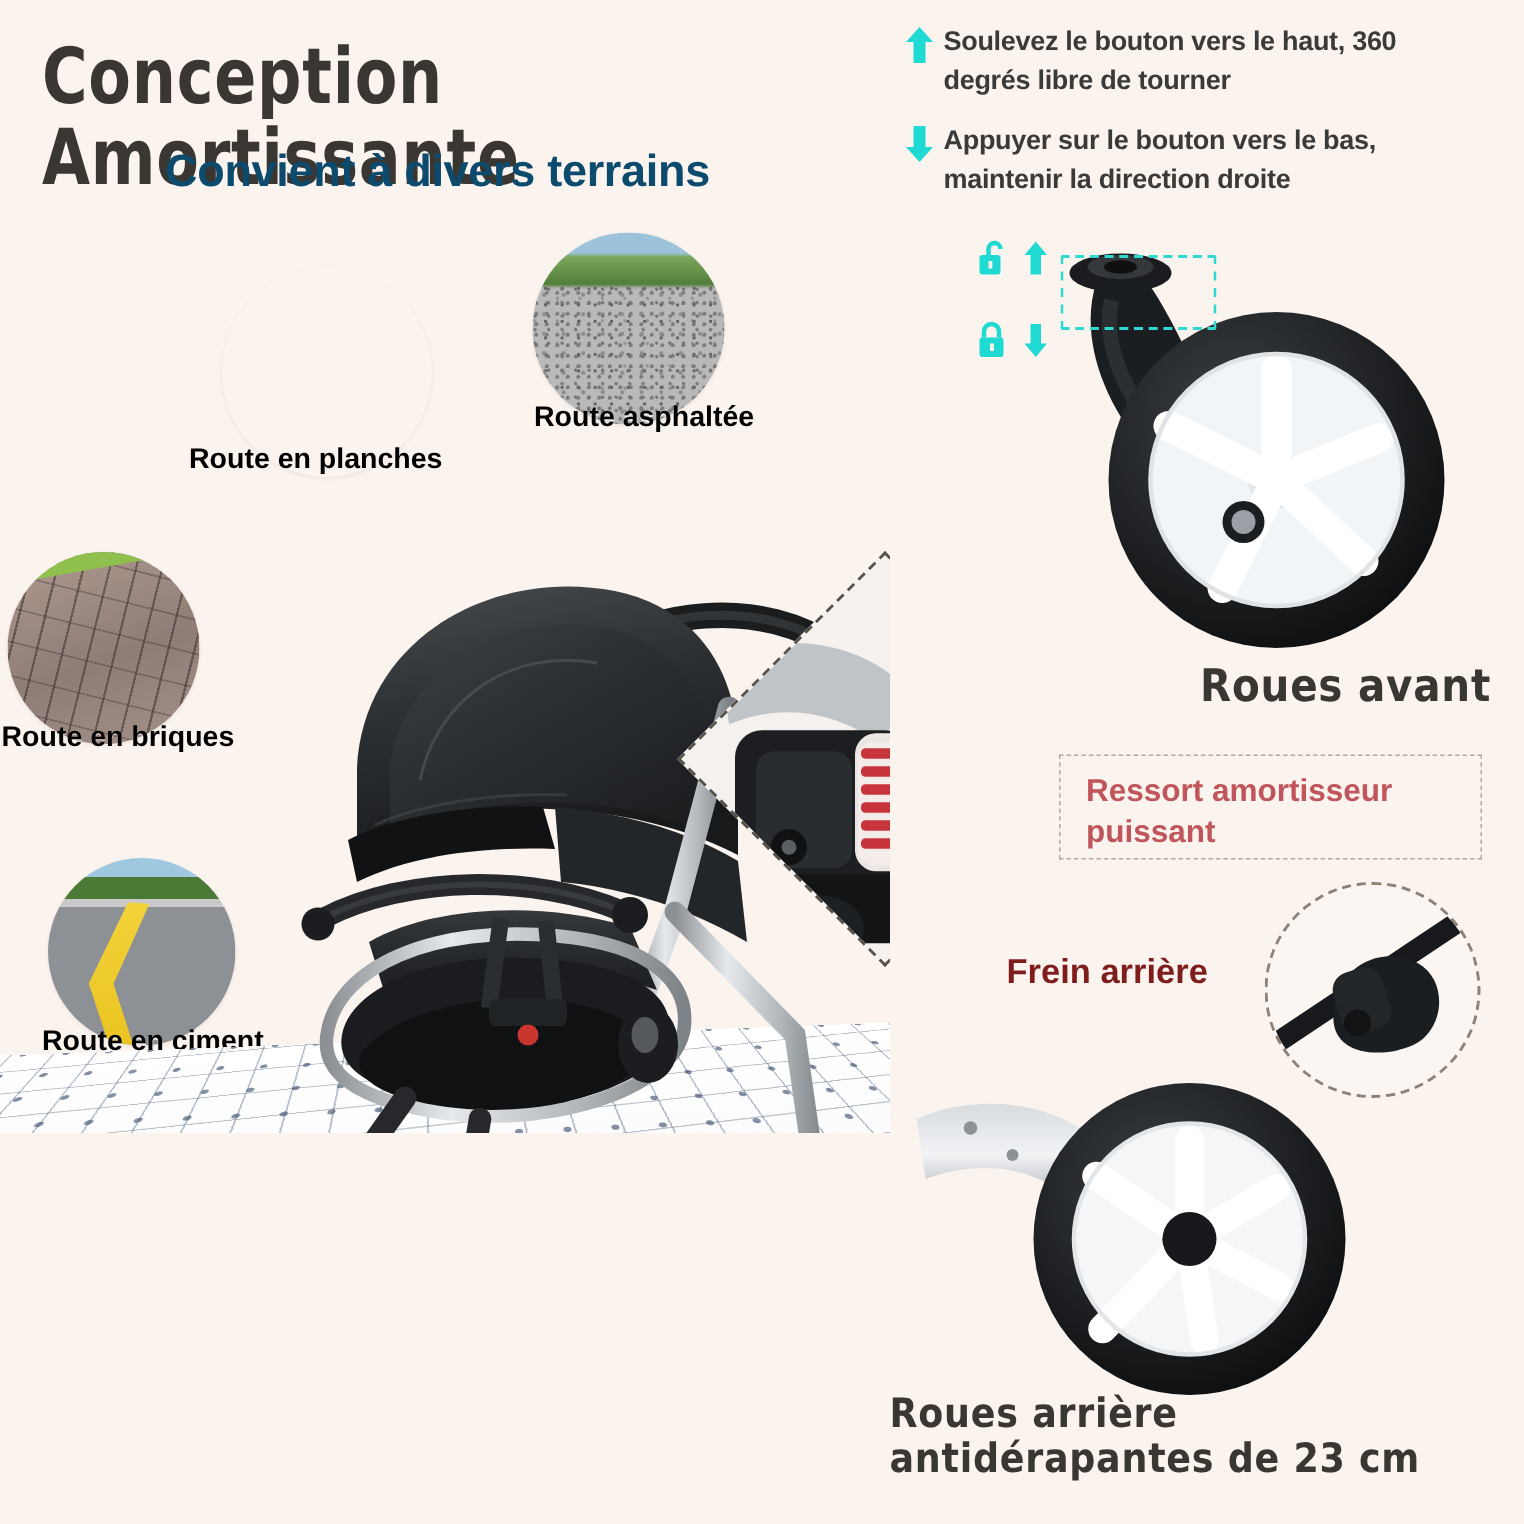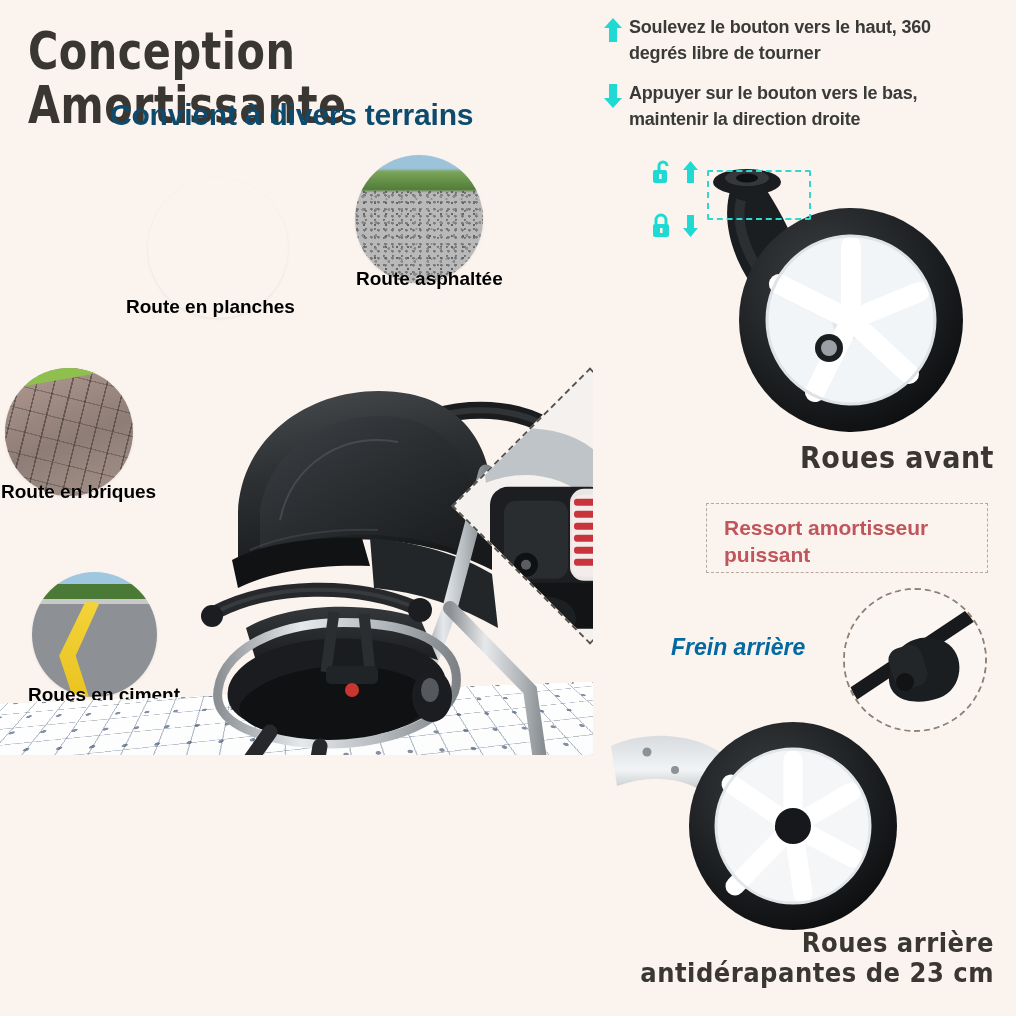--- a/index.html
+++ b/index.html
@@ -126,31 +126,31 @@
 
   .locks{position:absolute;left:58px;top:158px;width:70px;}
   .lock-row{display:flex;align-items:center;margin-bottom:22px;}
 
   .dash-rect-cyan{
     position:absolute;left:114px;top:170px;width:100px;height:46px;
     border:2px dashed #2fd9d2;border-radius:2px;
   }
 
   .cap-avant{position:absolute;left:0;top:440px;width:401px;text-align:right;font-size:30px;}
-  .cap-arriere{position:absolute;left:0;top:928px;width:401px;text-align:right;font-size:27px;line-height:1.1;}
+  .cap-arriere{position:absolute;left:0;top:928px;width:401px;text-align:left;font-size:27px;line-height:1.1;}
 
   .spring-box{
     position:absolute;left:113px;top:503px;width:280px;height:68px;
     border:1.6px dashed #b7a79e;
   }
   .spring-text{
     position:absolute;left:17px;top:11px;width:250px;
     color:#c0565c;font-size:21px;font-weight:bold;line-height:1.28;
   }
-  .frein-label{position:absolute;left:78px;top:634px;font-size:23px;font-weight:bold;color:#0369a1;font-style:italic;}
+  .frein-label{position:absolute;left:78px;top:634px;font-size:23px;font-weight:bold;color:#7f1d1d;}
   .frein-circle{
     position:absolute;left:250px;top:588px;width:140px;height:140px;
     border:2px dashed #8d8178;border-radius:50%;overflow:hidden;background:#fbf5f1;
   }
 </style>
 </head>
 <body>
 
 <div class="stage">
 
@@ -177,21 +177,21 @@
       <div class="disc" style="width:128px;height:128px;">
         <div class="tex-brick"></div>
       </div>
       <div class="cap" style="left:-4px;top:113px;">Route en briques</div>
     </div>
 
     <div class="terrain" style="left:32px;top:572px;">
       <div class="disc" style="width:125px;height:125px;">
         <div class="tex-cement"></div>
       </div>
-      <div class="cap" style="left:-4px;top:112px;">Roues en ciment</div>
+      <div class="cap" style="left:-4px;top:112px;">Route en ciment</div>
     </div>
 
     <div class="stroller-scene">
       <div class="floor"></div>
       <svg class="sv" width="500" height="640" viewBox="0 0 500 640">
         <defs>
           <linearGradient id="canopy" x1="0" y1="0" x2="0.3" y2="1">
             <stop offset="0" stop-color="#4a4d50"></stop>
               <stop offset="45%" stop-color="#2e3134"></stop>
               <stop offset="100%" stop-color="#17191b"></stop>

